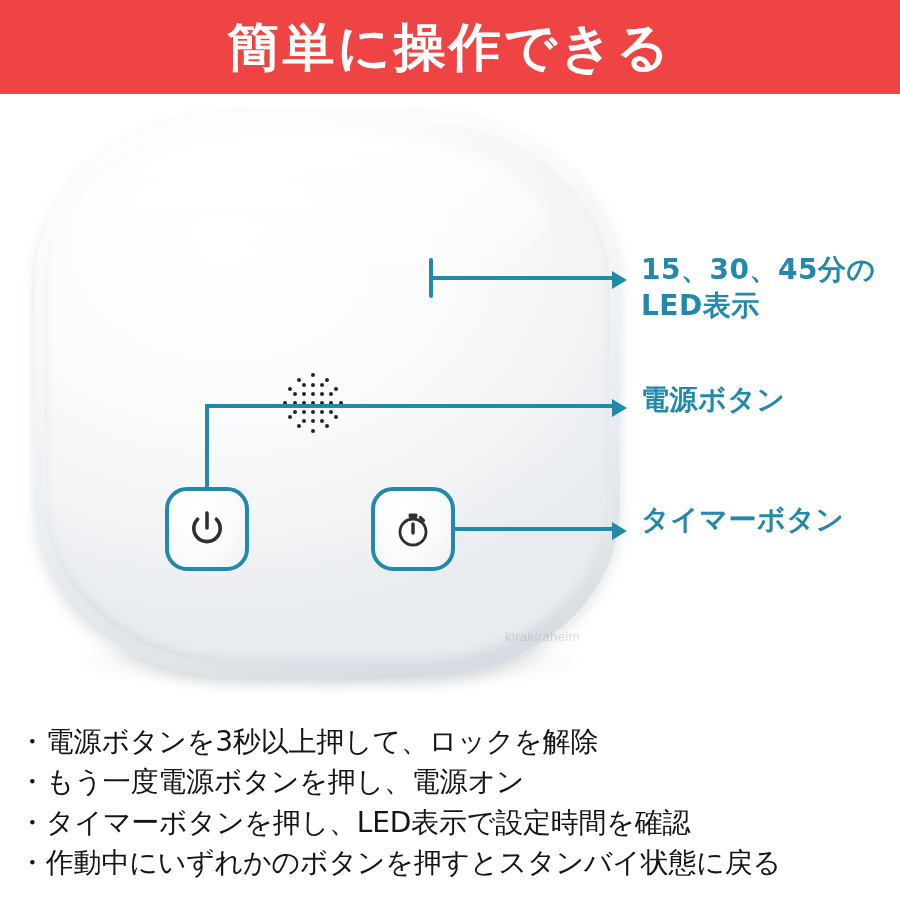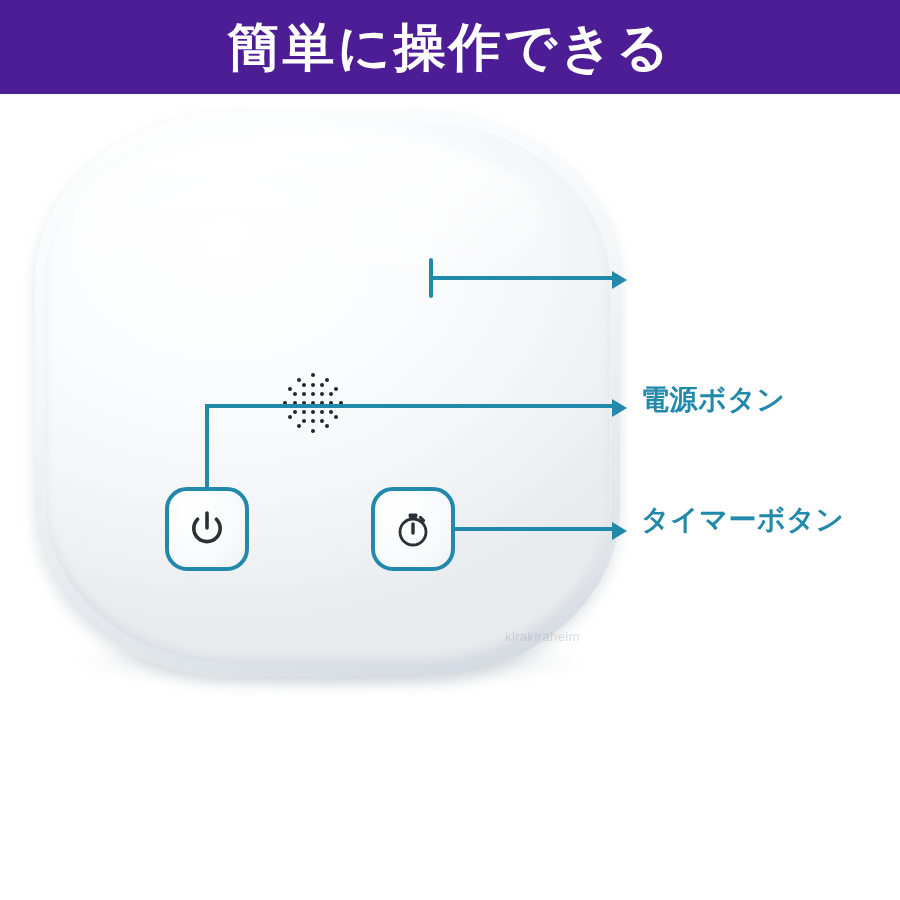--- a/index.html
+++ b/index.html
@@ -15,21 +15,21 @@
     overflow: hidden;
     font-family: "Liberation Sans", "DejaVu Sans", sans-serif;
   }
 
   
   #header-banner {
     position: absolute;
     left: 0; top: 0;
     width: 900px;
     height: 94px;
-    background: #4c1d95;
+    background: #ef4444;
     display: flex;
     align-items: center;
     justify-content: center;
   }
   #header-title {
     color: #ffffff;
     font-size: 52px;
     font-weight: bold;
     letter-spacing: 3px;
     line-height: 1;
@@ -279,19 +279,27 @@
   <div class="lead lead-h" style="left:429px; top:276px; width:185px;"></div>
   <div class="arrow-head" style="left:612px; top:271px;"></div>
 
   <div class="lead lead-v" style="left:205px; top:404px; height:87px;"></div>
   <div class="lead lead-h" style="left:205px; top:404px; width:409px;"></div>
   <div class="arrow-head" style="left:612px; top:399px;"></div>
 
   <div class="lead lead-h" style="left:453px; top:527px; width:161px;"></div>
   <div class="arrow-head" style="left:612px; top:522px;"></div>
 
+  <div class="annot" id="annot-led">15、30、45分の
+LED表示</div>
   <div class="annot" id="annot-timer">タイマーボタン</div>
   <div class="annot" id="annot-power">電源ボタン</div>
 
   <div id="watermark">kirakiraheim</div>
 
+  <div id="bullets">
+    <div class="bullet">・電源ボタンを3秒以上押して、ロックを解除</div>
+    <div class="bullet">・もう一度電源ボタンを押し、電源オン</div>
+    <div class="bullet">・タイマーボタンを押し、LED表示で設定時間を確認</div>
+    <div class="bullet">・作動中にいずれかのボタンを押すとスタンバイ状態に戻る</div>
+  </div>
 
 </div>
 
 </body></html>

